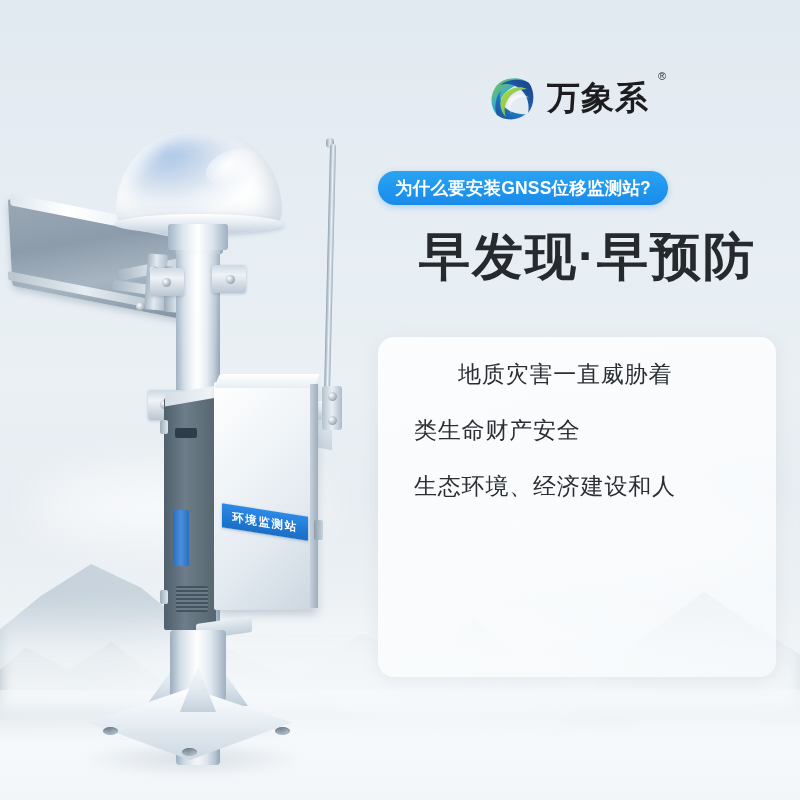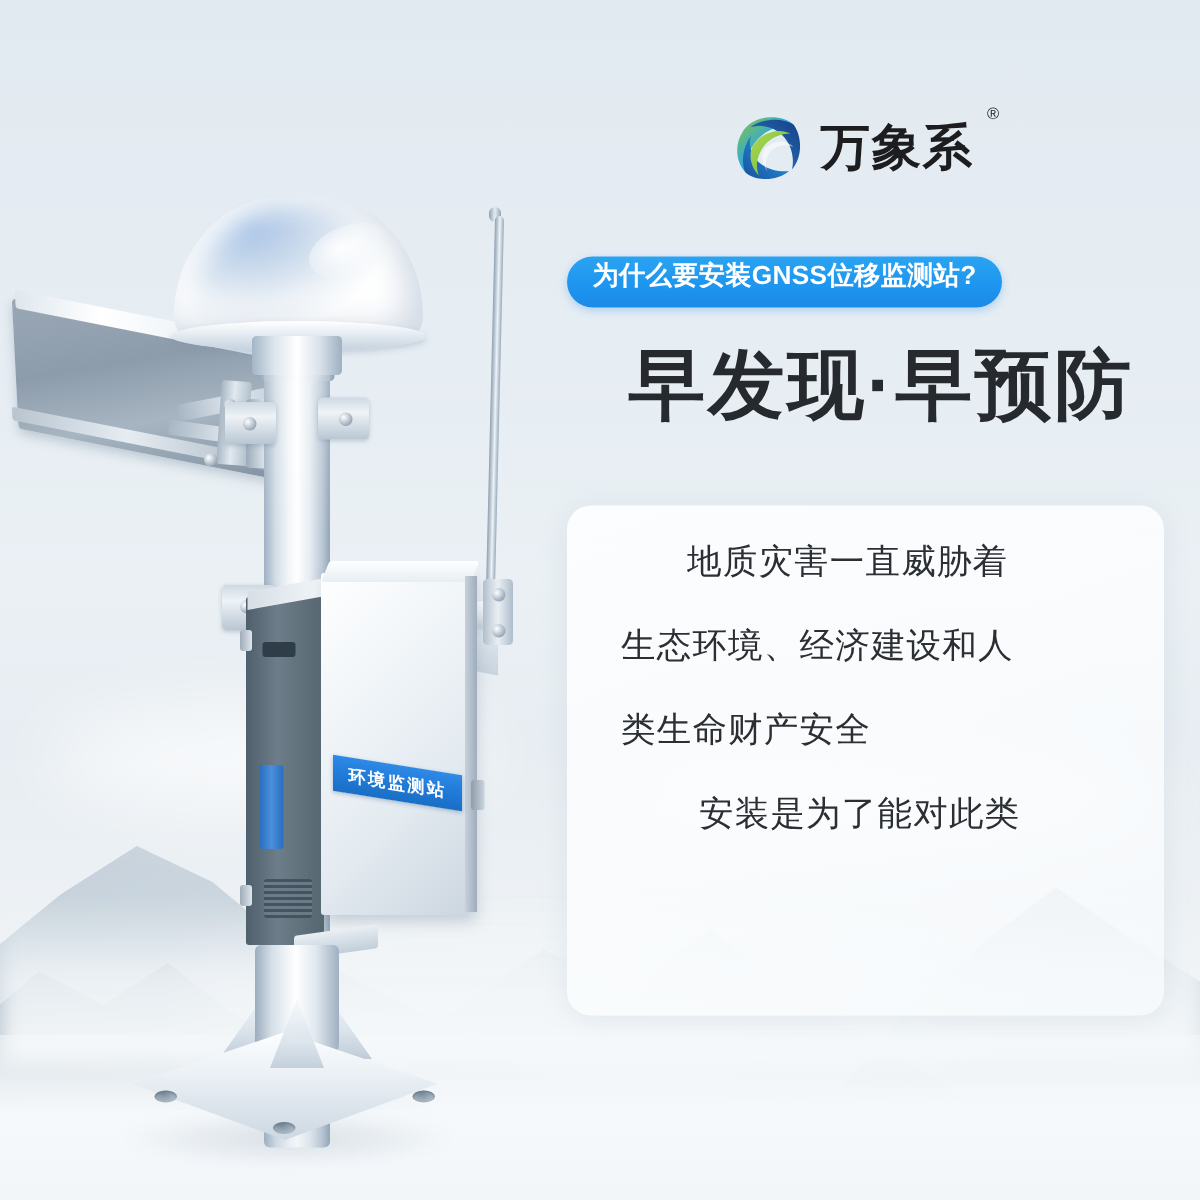--- a/index.html
+++ b/index.html
@@ -310,21 +310,21 @@
   .brand-reg{
     font-size:11px;color:#2b2b2d;align-self:flex-start;margin-top:4px;
     font-family:"Liberation Sans","DejaVu Sans",sans-serif;
   }
 
   .pill{
     position:absolute;left:378px;top:171px;
     height:34px;padding:0 17px;
     background:linear-gradient(180deg,#2ba3f2 0%,#1e96ef 55%,#1a8ae8 100%);
     border-radius:17px;
-    display:flex;align-items:flex-start;
+    display:flex;align-items:center;
     box-shadow:0 2px 6px rgba(26,138,232,.28);
   }
   .pill span{
     color:#ffffff;font-size:17.5px;font-weight:700;letter-spacing:.2px;
     white-space:nowrap;
     font-family:"Liberation Sans","DejaVu Sans",sans-serif;
   }
 
   .headline{
     position:absolute;left:378px;top:228px;width:400px;
@@ -479,19 +479,18 @@
     </div>
 
     <div class="pill">
       <span>为什么要安装GNSS位移监测站?</span>
     </div>
 
     <div class="headline">早发现·早预防</div>
 
     <div class="card">
       <div class="card-line indent-1">地质灾害一直威胁着</div>
+      <div class="card-line indent-3">类生命财产安全</div>
       <div class="card-line indent-2">生态环境、经济建设和人</div>
-      <div class="card-line indent-3">类生命财产安全</div>
-      <div class="card-line indent-4">安装是为了能对此类</div>
     </div>
 
   </div>
 </div>
 
 </body></html>

